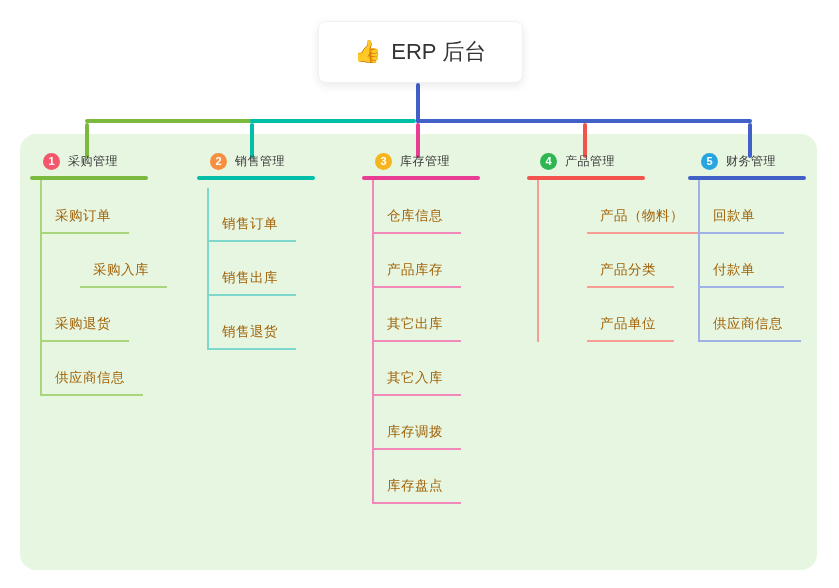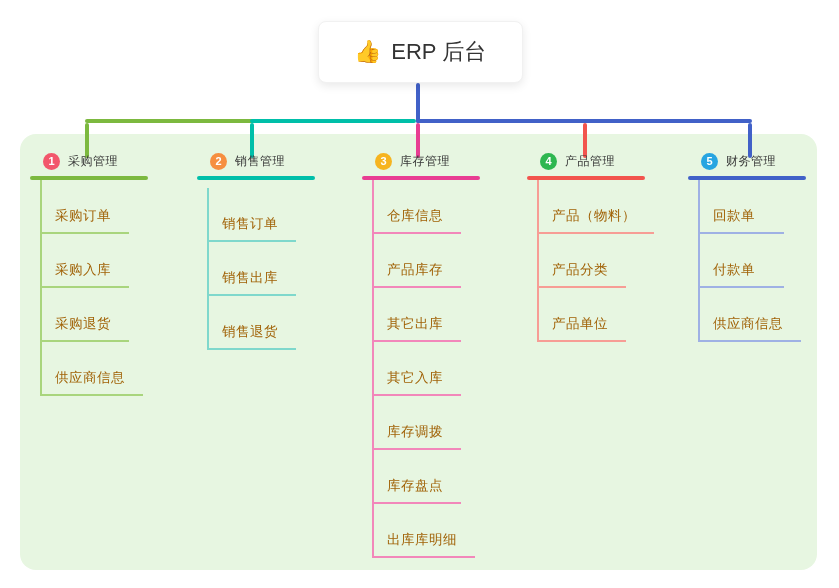--- a/index.html
+++ b/index.html
@@ -122,21 +122,21 @@
 
   <div id="branches">
       <div class="branch" style="left: 30px;">
     <div class="branch-header">
       <span class="badge" style="background: rgb(242, 87, 107);">1</span>
       <span class="branch-label">采购管理</span>
     </div>
     <div class="header-underline" style="background: rgb(124, 185, 63);"></div>
     <div class="children" style="border-left-color: rgb(169, 213, 125);">
           <div class="child" style="border-bottom-color: rgb(169, 213, 125);">采购订单</div>
-          <div class="child" style="border-bottom-color: rgb(169, 213, 125);">采购入库</div>
+          <div class="child" style="border-bottom-color: rgb(169, 213, 125); margin-left: 38px;">采购入库</div>
           <div class="child" style="border-bottom-color: rgb(169, 213, 125);">采购退货</div>
           <div class="child" style="border-bottom-color: rgb(169, 213, 125); font-family: Liberation Serif, serif;">供应商信息</div>
         </div>
   </div>
       <div class="branch" style="left: 197px;">
     <div class="branch-header">
       <span class="badge" style="background: rgb(246, 143, 64);">2</span>
       <span class="branch-label">销售管理</span>
     </div>
     <div class="header-underline" style="background: rgb(0, 191, 169);"></div>
@@ -152,30 +152,29 @@
       <span class="branch-label">库存管理</span>
     </div>
     <div class="header-underline" style="background: rgb(232, 61, 146);"></div>
     <div class="children" style="border-left-color: rgb(242, 135, 186);">
           <div class="child" style="border-bottom-color: rgb(242, 135, 186);">仓库信息</div>
           <div class="child" style="border-bottom-color: rgb(242, 135, 186);">产品库存</div>
           <div class="child" style="border-bottom-color: rgb(242, 135, 186);">其它出库</div>
           <div class="child" style="border-bottom-color: rgb(242, 135, 186);">其它入库</div>
           <div class="child" style="border-bottom-color: rgb(242, 135, 186);">库存调拨</div>
           <div class="child" style="border-bottom-color: rgb(242, 135, 186);">库存盘点</div>
-          <div class="child" style="border-bottom-color: rgb(242, 135, 186);">出库库明细</div>
         </div>
   </div>
       <div class="branch" style="left: 527px;">
     <div class="branch-header">
       <span class="badge" style="background: rgb(46, 183, 80);">4</span>
       <span class="branch-label">产品管理</span>
     </div>
     <div class="header-underline" style="background: rgb(242, 84, 77);"></div>
-    <div class="children" style="border-left-color: rgb(247, 157, 149);">
+    <div class="children" style="border-left-color: rgb(247, 157, 149); padding-left: 48px;">
           <div class="child" style="border-bottom-color: rgb(247, 157, 149);">产品（物料）</div>
           <div class="child" style="border-bottom-color: rgb(247, 157, 149);">产品分类</div>
           <div class="child" style="border-bottom-color: rgb(247, 157, 149);">产品单位</div>
         </div>
   </div>
       <div class="branch" style="left: 688px;">
     <div class="branch-header">
       <span class="badge" style="background: rgb(39, 165, 225);">5</span>
       <span class="branch-label">财务管理</span>
     </div>

